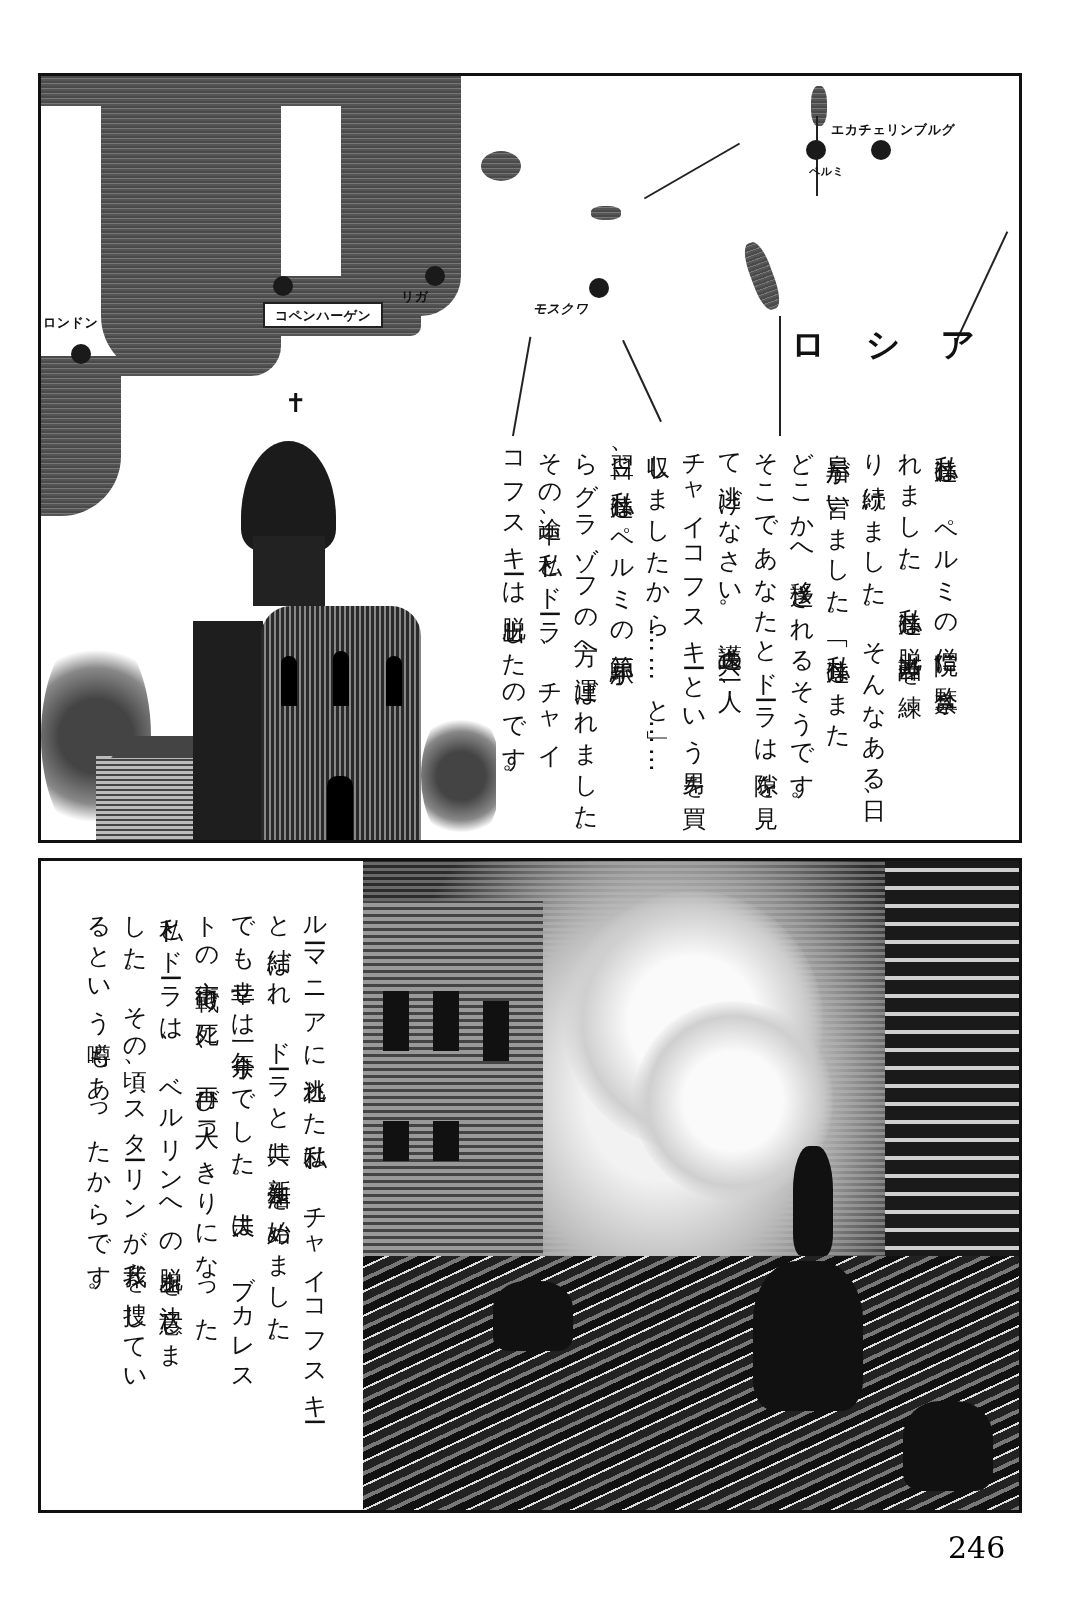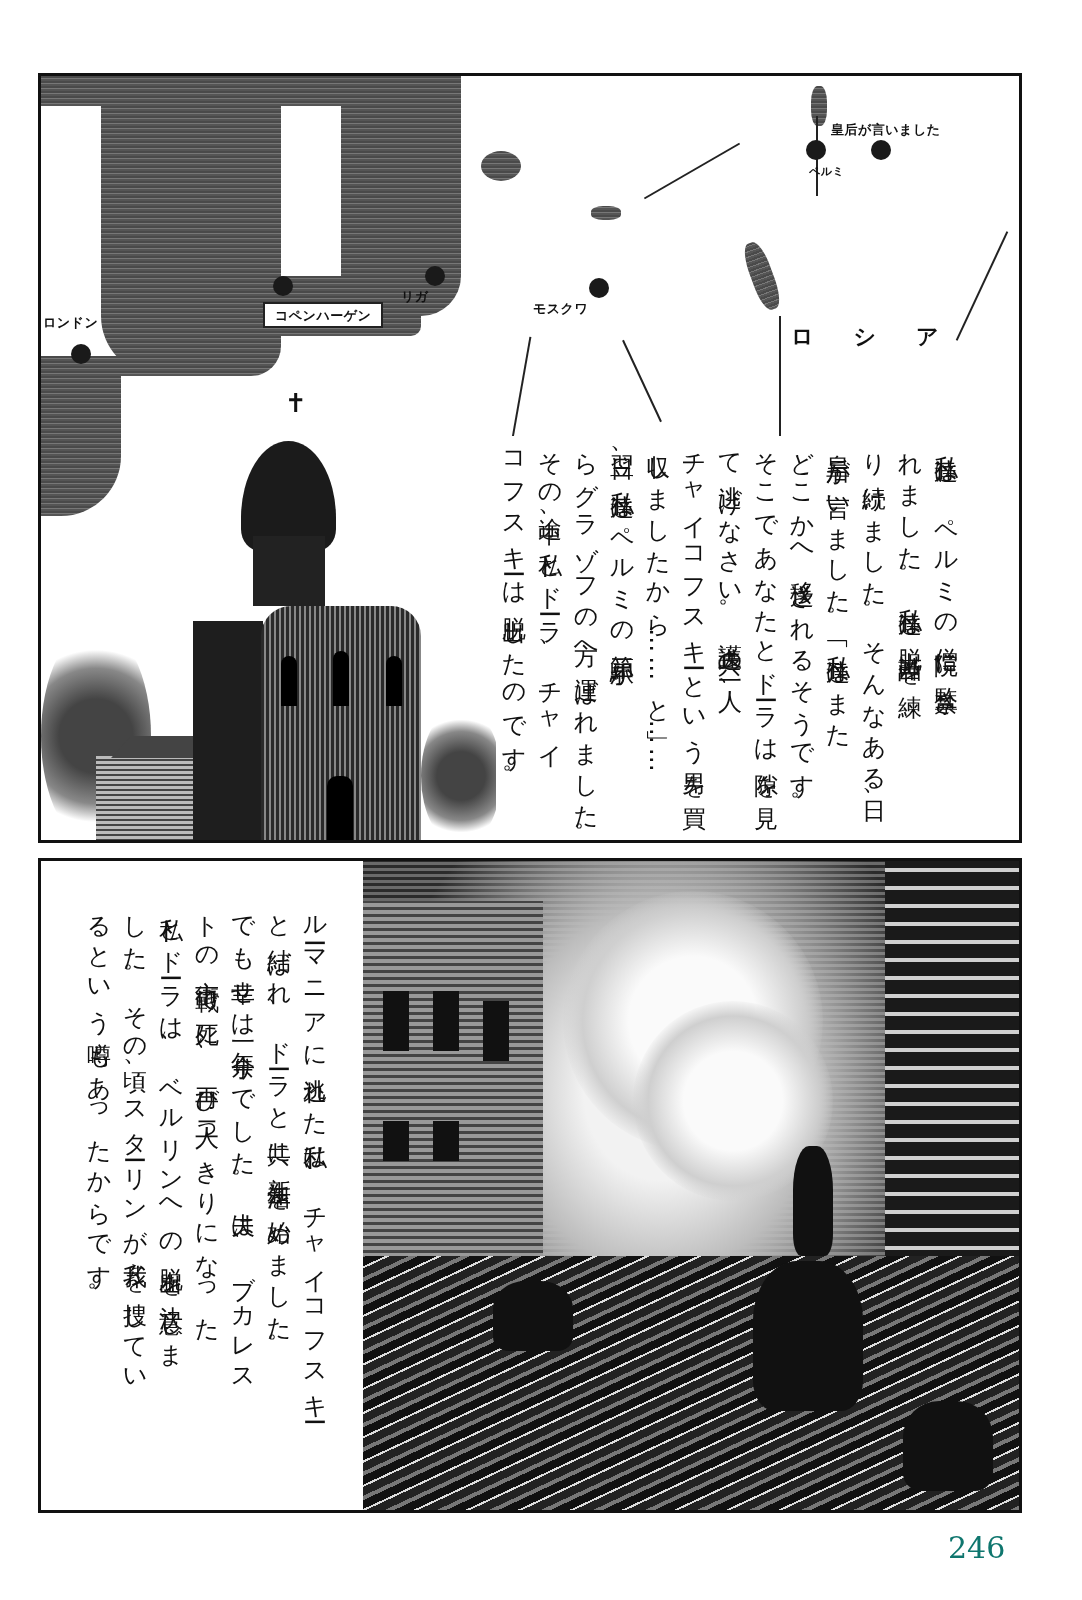--- a/index.html
+++ b/index.html
@@ -7,21 +7,21 @@
          font-family:"DejaVu Sans", sans-serif; color:#111; }
   .panel { position:absolute; border:3px solid #111; background:#fff; overflow:hidden; box-sizing:border-box; }
   #panel-top { left:38px; top:73px; width:984px; height:770px; }
   #panel-bottom { left:38px; top:858px; width:984px; height:655px; }
 
   
   .sea { position:absolute; background:repeating-linear-gradient(0deg,#555 0 2px,#777 2px 3px,#4a4a4a 3px 5px); }
   .river { position:absolute; border-left:2px solid #222; }
   .city-dot { position:absolute; width:20px; height:20px; border-radius:50%; background:#1a1a1a; }
   .map-label { position:absolute; font-weight:bold; font-size:13px; white-space:nowrap; letter-spacing:0.5px; }
-  .russia-label { position:absolute; font-weight:bold; font-size:22px; letter-spacing:40px;font-family:Liberation Serif, serif; }
+  .russia-label { position:absolute; font-weight:bold; font-size:34px; letter-spacing:40px;font-family:Liberation Serif, serif; }
   .cph-box { position:absolute; background:#fff; border:2px solid #222; padding:1px 10px; }
 
   
   .vtext { position:absolute; writing-mode:vertical-rl; font-size:24px; line-height:36px;
            letter-spacing:4px; color:#111; background:#fff; }
   .vtext p { margin:0; white-space:pre; }
 
   
   .church { position:absolute; }
   .dome { position:absolute; background:#1b1b1b; border-radius:50% 50% 20% 20% / 70% 70% 20% 20%; }
@@ -43,21 +43,21 @@
                background:repeating-linear-gradient(0deg,#444 0 3px,#999 3px 7px); }
   .bldg-win { position:absolute; background:#111; }
   .bldg-right { position:absolute; right:0; top:0; width:140px; height:655px;
                 background:repeating-linear-gradient(0deg,#1a1a1a 0 14px,#cfcfcf 14px 18px),
                            #333; }
   .rubble { position:absolute; left:0; bottom:0; width:100%; height:260px;
             background:repeating-linear-gradient(-25deg,#111 0 8px,#777 8px 12px,#222 12px 20px,#ddd 20px 22px); }
   .smoke { position:absolute; border-radius:50%; background:radial-gradient(circle,#fafafa 0 35%,#cfcfcf 60%,rgba(0,0,0,0) 72%); }
   .soldier { position:absolute; background:#111; border-radius:40% 40% 20% 20%; }
 
-  .page-number { position:absolute; left:948px; top:1530px; font-family:"DejaVu Serif", serif; font-size:30px; color:#0f766e; }
+  .page-number { position:absolute; left:948px; top:1530px; font-family:"DejaVu Serif", serif; font-size:30px; color:#000000; }
 </style>
 </head>
 <body>
 
 <div id="panel-top" class="panel">
 
   <div>
     <div class="sea" style="left:0;top:0;width:390px;height:30px;"></div>
     <div class="sea" style="left:60px;top:0;width:180px;height:300px;border-radius:0 0 30px 60px;"></div>
     <div class="sea" style="left:0;top:280px;width:120px;height:20px;"></div>
@@ -81,27 +81,27 @@
 
     <div class="city-dot" style="left:232px;top:200px;"></div>
     <div class="cph-box" style="left:222px;top:226px;">
       <span class="map-label" style="position:static;">コペンハーゲン</span>
     </div>
 
     <div class="city-dot" style="left:384px;top:190px;"></div>
     <span class="map-label" style="left:360px;top:212px;">リガ</span>
 
     <div class="city-dot" style="left:548px;top:202px;"></div>
-    <span class="map-label" style="left:492px;top:224px;">モスクワ</span>
+    <span class="map-label" style="left:492px;top:224px;font-style:italic;">モスクワ</span>
 
     <div class="city-dot" style="left:765px;top:64px;"></div>
     <span class="map-label" style="left:768px;top:88px;font-size:11px;">ペルミ</span>
 
     <div class="city-dot" style="left:830px;top:64px;"></div>
-    <span class="map-label" style="left:790px;top:45px;">皇后が言いました</span>
+    <span class="map-label" style="left:790px;top:45px;">エカチェリンブルグ</span>
 
     <span class="russia-label" style="left:750px;top:246px;">ロシア</span>
   </div>
 
   <div class="church" style="left:0;top:320px;width:460px;height:450px;">
     <div class="tree" style="left:0;top:230px;width:110px;height:220px;"></div>
     <div class="tree" style="left:380px;top:310px;width:80px;height:140px;"></div>
     <div class="house" style="left:55px;top:360px;width:105px;height:90px;"></div>
     <div class="body-dark" style="left:60px;top:340px;width:100px;height:22px;clip-path:polygon(10% 100%,30% 0,100% 0,100% 100%);background:#444;"></div>
 

